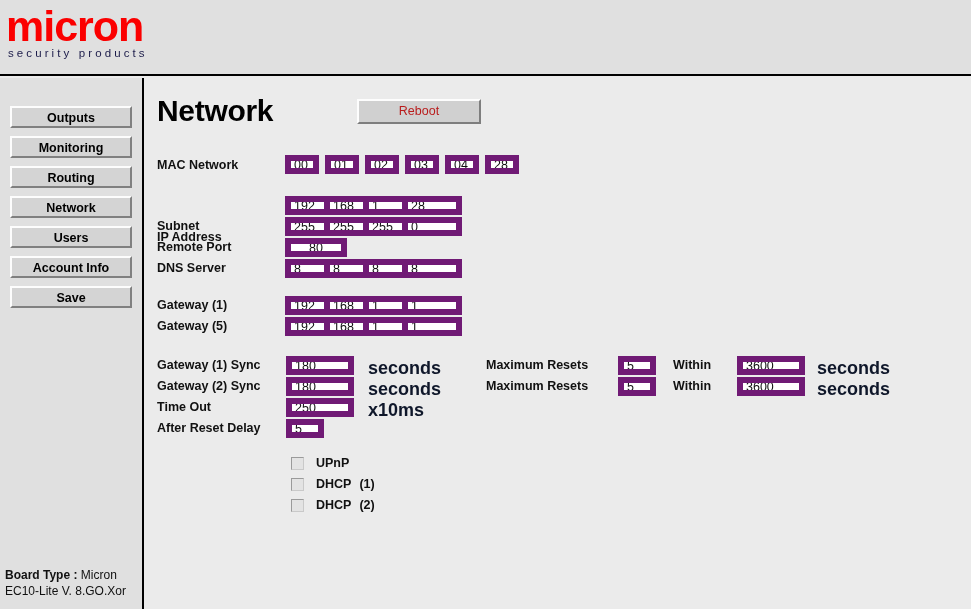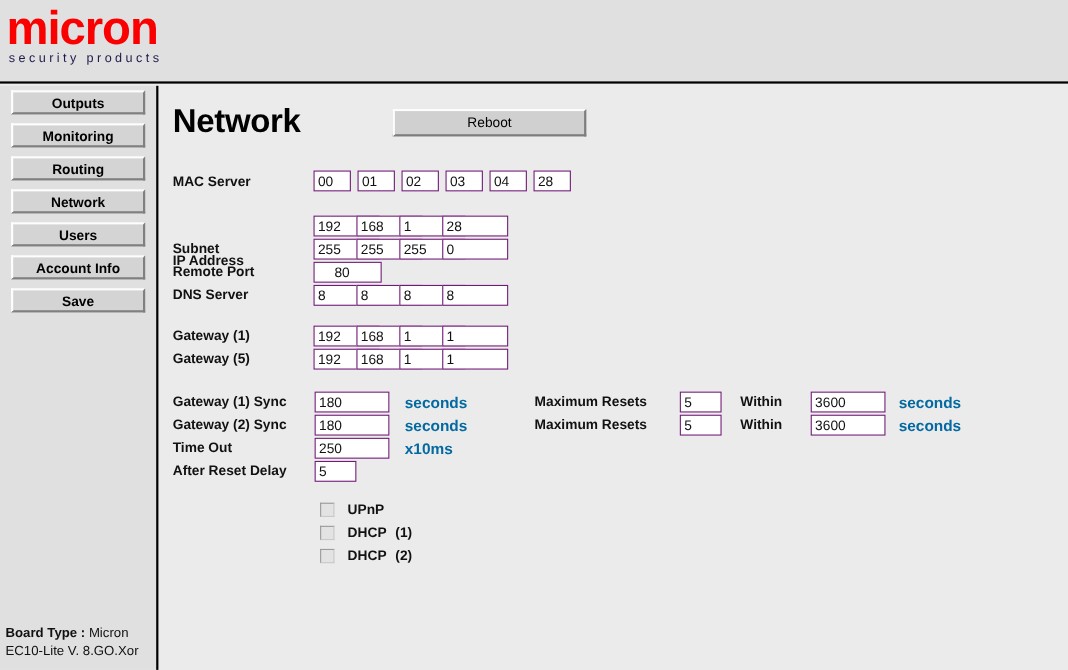--- a/index.html
+++ b/index.html
@@ -58,21 +58,21 @@
     top: 78px;
     width: 144px;
     height: 531px;
     background: #e0e0e0;
     border-right: 2px solid #000;
     box-sizing: border-box;
   }
   .nav {
     position: absolute;
     left: 0;
-    top: 4px;
+    top: 28px;
     width: 142px;
   }
   .nav-btn {
     display: block;
     width: 122px;
     height: 22px;
     margin: 0 auto 8px auto;
     background: #d4d4d4;
     border-top: 2px solid #fdfdfd;
     border-left: 2px solid #fdfdfd;
@@ -120,61 +120,61 @@
     font-size: 30px;
     font-weight: bold;
     color: #000;
     font-family: "Liberation Sans", sans-serif;
     letter-spacing: -0.3px;
   }
   .reboot-btn {
     position: absolute;
     left: 211px;
     top: 21px;
-    width: 176px;
+    width: 124px;
     height: 25px;
     background: #d0d0d0;
     border-top: 2px solid #fdfdfd;
     border-left: 2px solid #fdfdfd;
     border-right: 2px solid #7e7e7e;
     border-bottom: 2px solid #7e7e7e;
     font-family: "Liberation Sans", sans-serif;
     font-size: 12.5px;
-    color: #000000;
+    color: #b91c1c;
     text-align: center;
     line-height: 21px;
     box-sizing: border-box;
     cursor: pointer;
     padding: 0;
   }
 
   
   .lbl {
     position: absolute;
     font-family: "Liberation Sans", sans-serif;
     font-size: 12.5px;
     font-weight: bold;
     color: #111;
     white-space: nowrap;
   }
   .unit {
     position: absolute;
     font-family: "Liberation Sans", sans-serif;
-    font-size: 14px;
-    font-weight: bold;
-    color: #0369a1;
+    font-size: 18px;
+    font-weight: bold;
+    color: #0f172a;
     white-space: nowrap;
   }
 
   
   .fld {
     position: absolute;
     height: 19px;
     background: #ffffff;
-    border: 1px solid #701a75;
+    border: 6px solid #701a75;
     box-sizing: border-box;
     font-family: "Liberation Sans", sans-serif;
     font-size: 12.5px;
     color: #111;
     padding: 0 0 0 3px;
     line-height: 17px;
     outline: none;
   }
   .fld-oct { width: 60px; }
   .fld-mac { width: 34px; }
@@ -243,21 +243,21 @@
       </div>
       <div class="bt-value">EC10-Lite V. 8.GO.Xor</div>
     </div>
   </div>
 
   <div class="main">
 
     <div class="page-title">Network</div>
     <button class="reboot-btn">Reboot</button>
 
-    <div class="lbl" style="left:11px; top:80px;">MAC Server</div>
+    <div class="lbl" style="left:11px; top:80px;">MAC Network</div>
     <input class="fld fld-mac" style="left: 139px; top: 77px;" value="00">
     <input class="fld fld-mac" style="left: 179px; top: 77px;" value="01">
     <input class="fld fld-mac" style="left: 219px; top: 77px;" value="02">
     <input class="fld fld-mac" style="left: 259px; top: 77px;" value="03">
     <input class="fld fld-mac" style="left: 299px; top: 77px;" value="04">
     <input class="fld fld-mac" style="left: 339px; top: 77px;" value="28">
 
     <div class="lbl" style="left:11px; top:120px;margin-top:32px;">IP Address</div>
     <input class="fld fld-oct" style="left: 139px; top: 118px;" value="192">
     <input class="fld fld-oct" style="left: 178px; top: 118px;" value="168">

